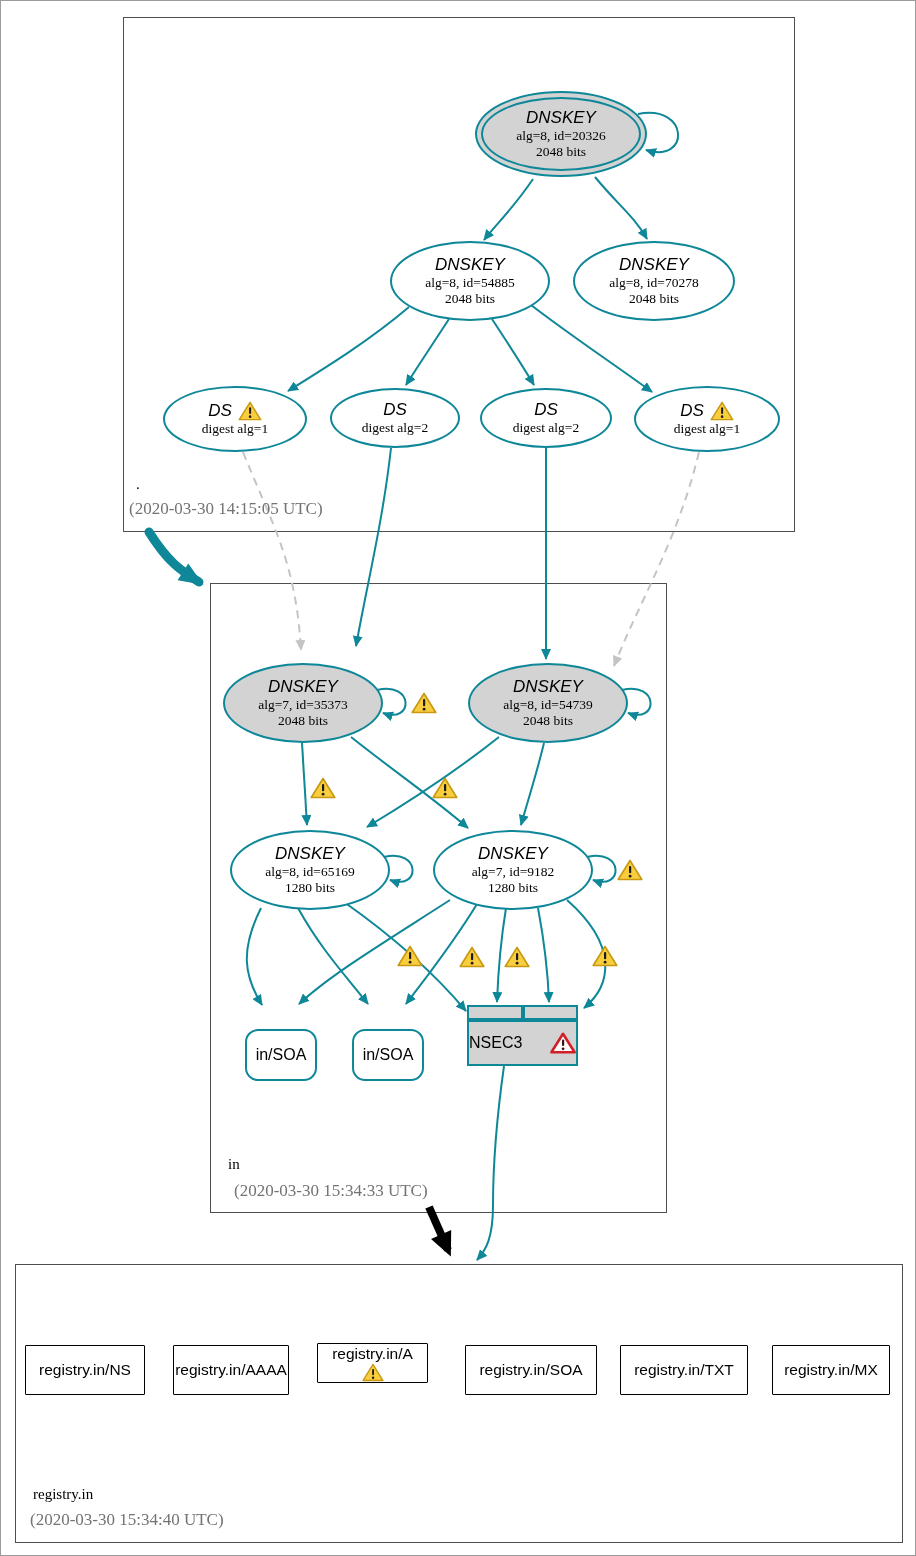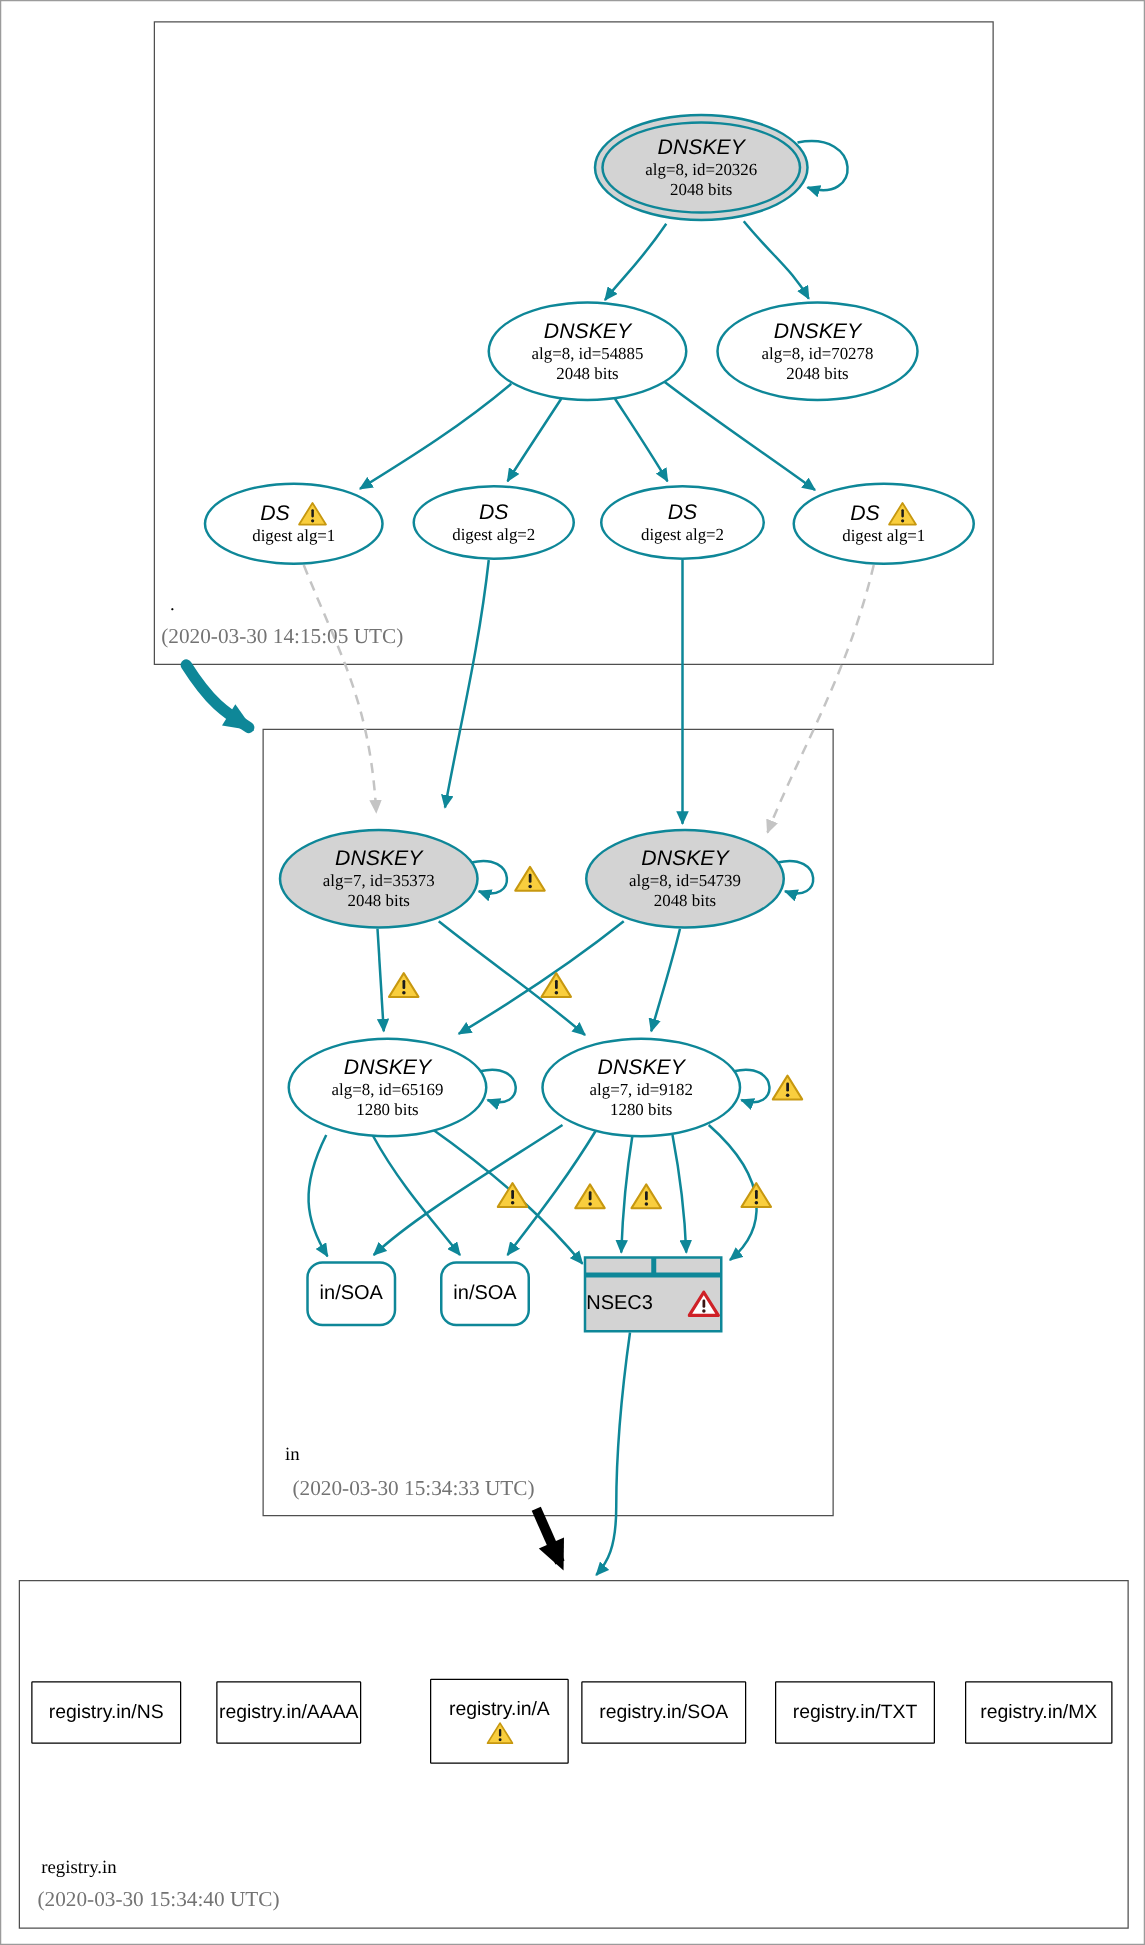--- a/index.html
+++ b/index.html
@@ -10,21 +10,21 @@
   #edges{position:absolute;left:0;top:0;z-index:3;}
   .node{position:absolute;display:flex;flex-direction:column;align-items:center;
         justify-content:center;z-index:4;box-sizing:border-box;text-align:center;}
   .ellipse{border:2.2px solid #0e8798;border-radius:50%;background:#fff;}
   .grayfill{background:#d3d3d3;}
   .inner-ring{position:absolute;inset:4px;border:2.2px solid #0e8798;border-radius:50%;background:transparent;}
   .ktext{position:relative;z-index:1;display:flex;flex-direction:column;align-items:center;}
   .node-title{font-size:17px;color:#000;line-height:1.15;font-style:italic;}
   .node-sub{font-family:"Liberation Serif",serif;font-size:13.5px;color:#000;line-height:1.18;text-align:right;}
   .titlerow{display:flex;align-items:center;gap:6px;line-height:1.1;}
-  .roundbox{border:2.2px solid #0e8798;border-radius:13px;background:#fff;font-size:16px;color:#000;}
+  .roundbox{border:2.2px solid #0e8798;border-radius:13px;background:#fff;font-size:16px;color:#000;margin-top:20px;}
   .rrbox{border:1.6px solid #000;border-radius:1px;background:#fff;font-size:15.5px;color:#000;}
   .nsec3{position:absolute;z-index:4;background:#0e8798;box-sizing:border-box;}
   .nsec3-cells{display:flex;gap:4px;padding:2px 2px 0 2px;height:13px;box-sizing:border-box;}
   .nsec3-cells .cell{flex:1;background:#d3d3d3;}
   .nsec3-main{position:absolute;left:2px;right:2px;top:17px;bottom:2px;background:#d3d3d3;
               display:flex;align-items:center;justify-content:space-between;gap:8px;font-size:16px;color:#000;}
   .zlabel{position:absolute;font-family:"Liberation Serif",serif;font-size:15px;color:#000;z-index:4;}
   .zts{position:absolute;font-family:"Liberation Serif",serif;font-size:17px;color:#737373;z-index:4;}
   .wabs{position:absolute;z-index:5;width:26px;height:22px;}
   .wicon{width:24px;height:20px;display:block;}
@@ -241,21 +241,21 @@
     <rect x="12" y="7" width="2.2" height="7.2" rx="1" fill="#1c1c1c"></rect>
       <circle cx="13.1" cy="17.2" r="1.4" fill="#1c1c1c"></circle>
   </svg>
 
   <div class="node rrbox" style="left:25px;top:1345px;width:120px;height:50px">
     <span>registry.in/NS</span>
   </div>
   <div class="node rrbox" style="left:173px;top:1345px;width:116px;height:50px">
     <span>registry.in/AAAA</span>
   </div>
-  <div class="node rrbox" style="left:344px;top:1343px;width:111px;height:68px">
+  <div class="node rrbox" style="left:317px;top:1343px;width:111px;height:40px">
     <span>registry.in/A</span>
     <svg class="wicon-sm" viewBox="0 0 26 22">
       <path d="M13 1.5 L24.8 20.5 L1.2 20.5 Z" fill="#f9ce3e" stroke="#c79810" stroke-width="1.6" stroke-linejoin="round"></path>
       <rect x="12" y="7" width="2.2" height="7.2" rx="1" fill="#1c1c1c"></rect>
         <circle cx="13.1" cy="17.2" r="1.4" fill="#1c1c1c"></circle>
     </svg>
   </div>
   <div class="node rrbox" style="left:465px;top:1345px;width:132px;height:50px">
     <span>registry.in/SOA</span>
   </div>

